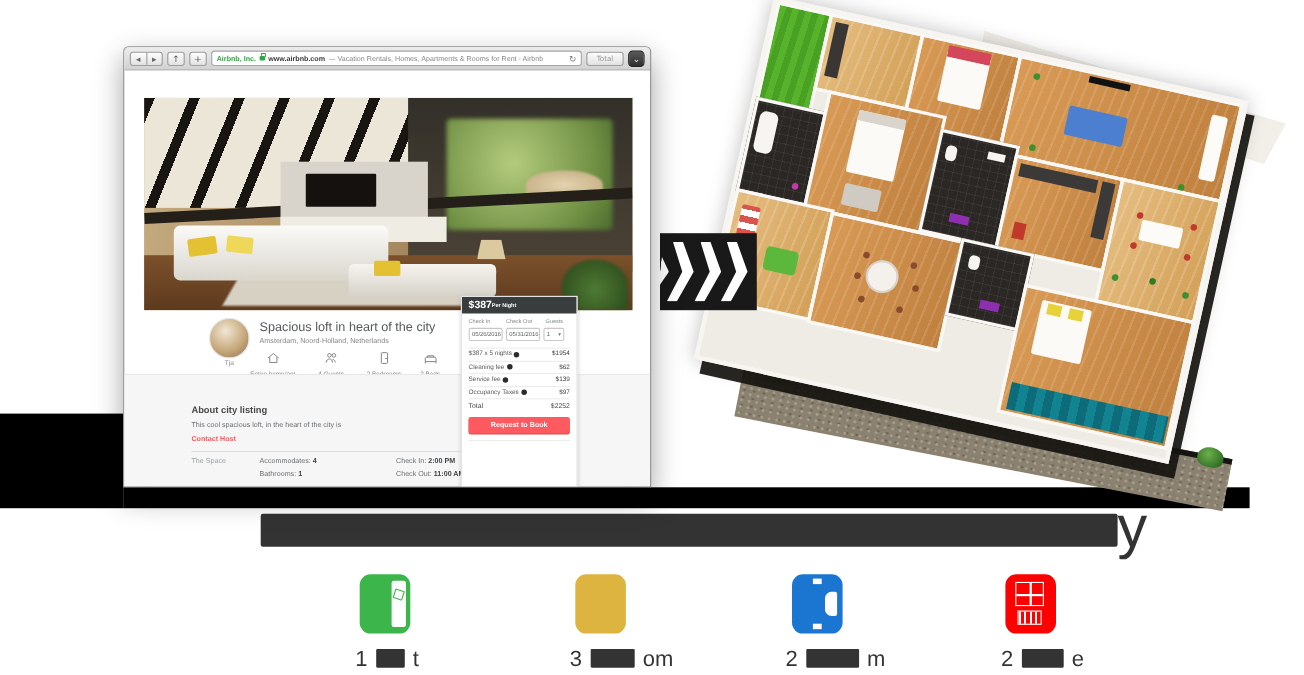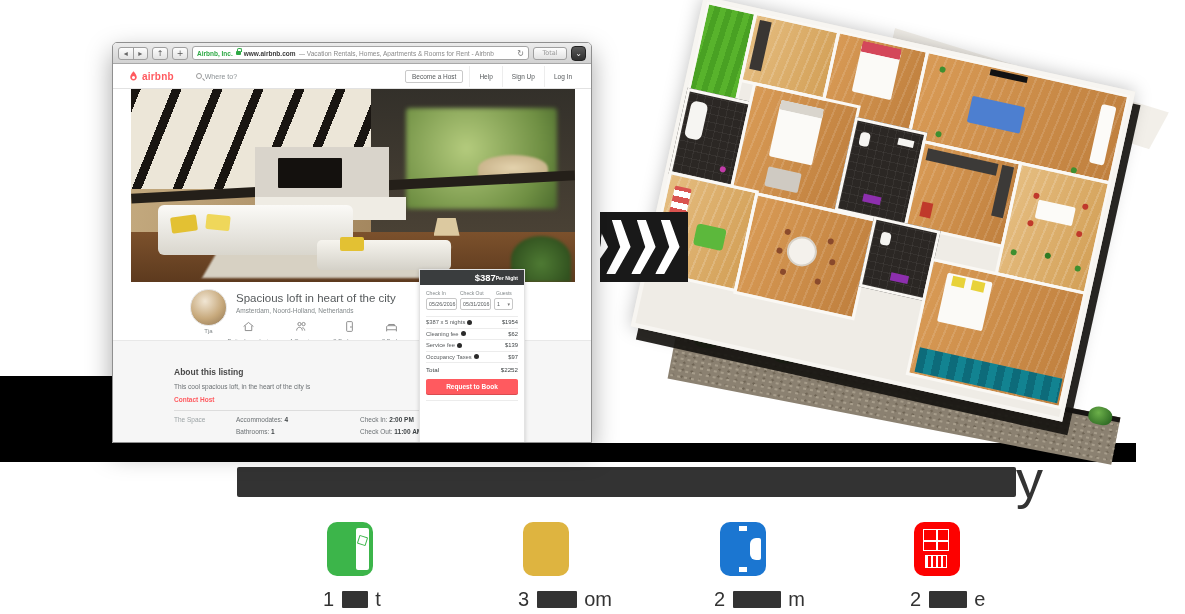--- a/index.html
+++ b/index.html
@@ -89,21 +89,21 @@
   .abouttext { left:61px; top:340px; font-size:6.5px; color:#6b7073; }
   .contact { left:61px; top:353px; font-size:6.5px; color:#ff5a5f; font-weight:bold; }
   .aboutdiv { left:61px; top:367px; width:340px; height:1px; background:#ddd; }
   .colhead { font-size:6.5px; color:#9ca3a5; }
   .colrow { font-size:6.5px; color:#6b7073; }
   .colrow b { color:#3f4446; }
 
   
   .card { left:306px; top:226px; width:106px; height:175px; background:#fff; border:1px solid #e3e3e3;
           box-shadow:0 1px 4px rgba(0,0,0,.18); z-index:6; }
-  .cardhead { height:15px; background:#3a3d3e; display:flex; align-items:center; justify-content:flex-end; padding:0 6px; }
+  .cardhead { height:15px; background:#3a3d3e; display:flex; align-items:center; justify-content:flex-start; padding:0 6px; }
   .price { color:#fff; font-weight:bold; font-size:9.5px; }
   .pernight { color:#fff; font-weight:bold; font-size:5px; }
   .cardbody { padding:5px 6px 0 6px; }
   .fieldlabels { display:flex; font-size:5px; color:#82888a; margin-bottom:2px; }
   .fl1{width:34px;} .fl2{width:36px;} .fl3{flex:1;}
   .fields { display:flex; gap:3px; margin-bottom:6px; }
   .input { height:12px; border:1px solid #c8c8c8; border-radius:2px; font-size:5.3px; color:#565a5c;
            display:flex; align-items:center; padding:0 2px; background:#fff; }
   .in-date { width:31px; }
   .in-guests { width:19px; justify-content:space-between; }
@@ -260,38 +260,20 @@
         <span class="site">Airbnb, Inc.</span>
         <span class="lock"></span>
         <span class="domain">www.airbnb.com</span>
         <span class="ptitle">— Vacation Rentals, Homes, Apartments &amp; Rooms for Rent - Airbnb</span>
         <span class="refresh">↻</span>
       </div>
       <div class="cbtn reader">Total</div>
       <div class="gearbtn">⌄</div>
     </div>
 
-    <div class="navbar">
-      <div class="brand">
-        <svg width="13" height="13" viewBox="0 0 16 16">
-          <path d="M8 1.5 C10.2 1.5 12 3.3 12 5.5 C12 8.6 8 13 8 13 C8 13 4 8.6 4 5.5 C4 3.3 5.8 1.5 8 1.5 Z M8 7.2 A1.9 1.9 0 1 0 8 3.4 A1.9 1.9 0 0 0 8 7.2 Z" fill="#ff5a5f" fill-rule="evenodd" transform="rotate(180 8 7.25)"></path>
-        </svg>
-        <span class="brandname">airbnb</span>
-      </div>
-      <div class="search">
-        <span class="mag"></span>
-        <span class="searchtext">Where to?</span>
-      </div>
-      <div class="navlinks">
-        <span class="hostbtn">Become a Host</span>
-        <span class="navlink">Help</span>
-        <span class="navlink">Sign Up</span>
-        <span class="navlink">Log In</span>
-      </div>
-    </div>
 
     <div class="abs photo">
       <div class="ph ph-sky"></div>
       <div class="ph ph-win"></div>
       <div class="ph ph-garden"></div>
       <div class="ph ph-umbrella"></div>
       <div class="ph ph-beam"></div>
       <div class="ph ph-wall"></div>
       <div class="ph ph-tv"></div>
       <div class="ph ph-cab"></div>
@@ -333,21 +315,21 @@
       <div class="factlabel">2 Bedrooms</div>
     </div>
     <div class="abs fact" style="left:250px">
       <svg viewBox="0 0 16 16">
           <path d="M2 12V8.5C2 7.5 3 7 4 7h8c1 0 2 .5 2 1.5V12M2 12v2M14 12v2M2 12h12M4.5 7V5.5h7V7" fill="none" stroke="#767676"></path>
         </svg>
       <div class="factlabel">2 Beds</div>
     </div>
 
     <div class="abs about"></div>
-    <div class="abs abouthead">About this listing</div>
+    <div class="abs abouthead">About city listing</div>
     <div class="abs abouttext">This cool spacious loft, in the heart of the city is</div>
     <div class="abs contact">Contact Host</div>
     <div class="abs aboutdiv"></div>
     <div class="abs colhead" style="left:61px;top:373px">The Space</div>
     <div class="abs colrow" style="left:123px;top:373px">
       <span>Accommodates:</span>
       <b>4</b>
     </div>
     <div class="abs colrow" style="left:123px;top:385px">
       <span>Bathrooms:</span>

